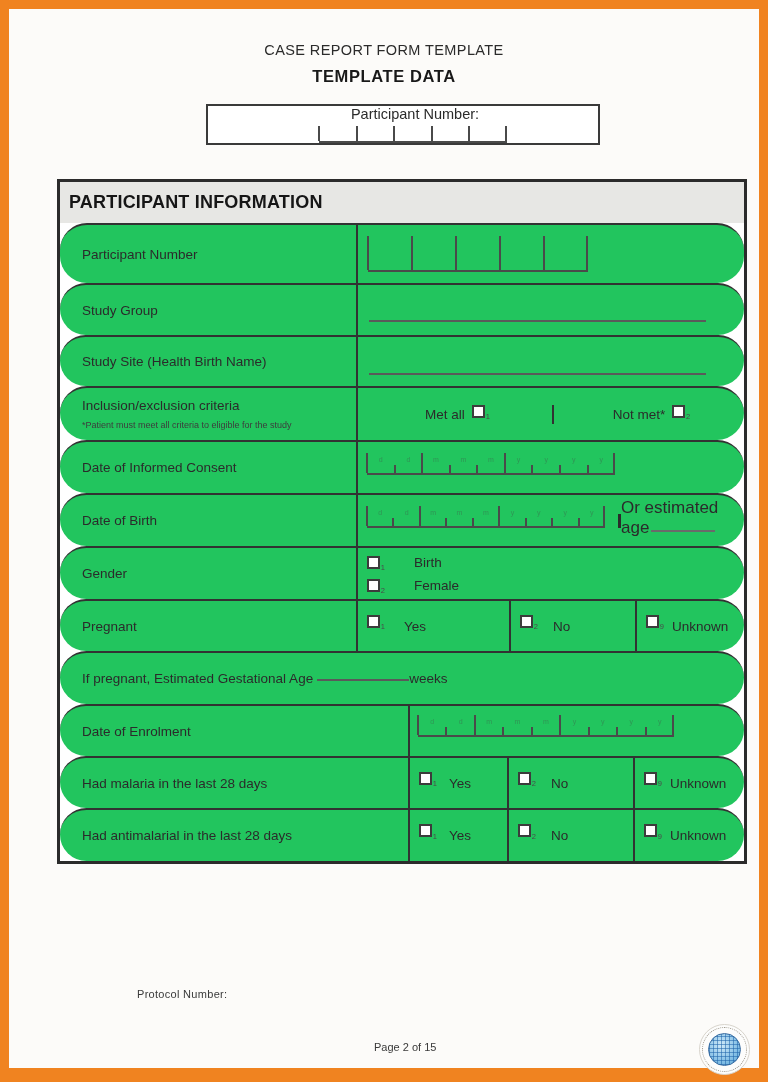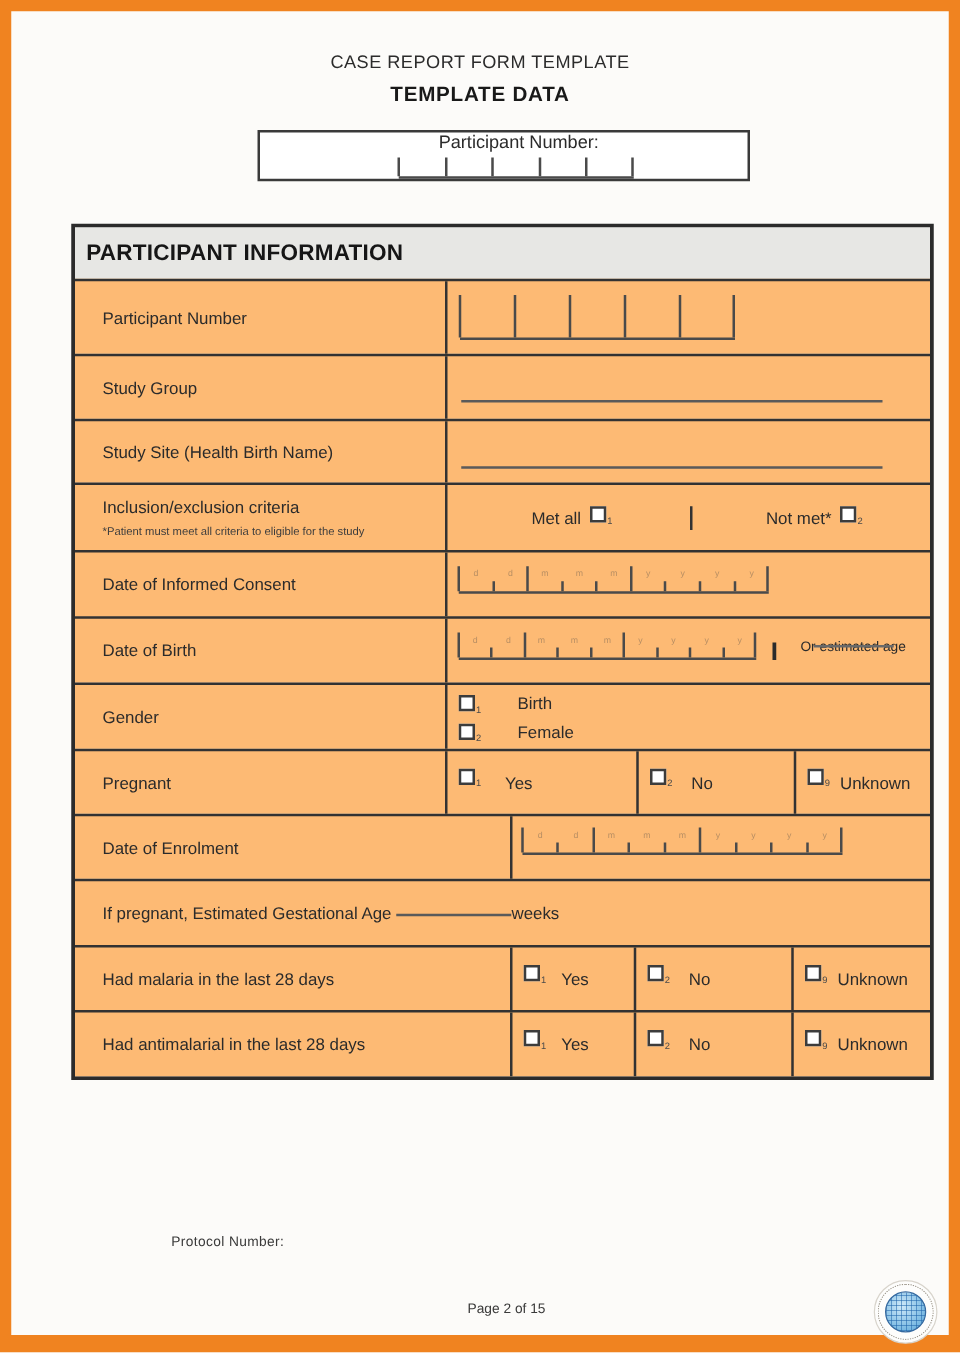--- a/index.html
+++ b/index.html
@@ -52,21 +52,21 @@
   .comb-date { height:22px; }
   
   .crf-table {
     position:absolute; left:57px; top:179px; width:690px;
     border:3px solid #2b2b2b; background:#fff;
   }
   .t-header {
     height:41px; background:#e7e7e4; display:flex; align-items:center;
     padding-left:9px; font-size:18px; font-weight:bold; letter-spacing:0.2px; color:#161616;
   }
-  .t-row { display:flex; border-top:2px solid #323232; background:#fdba74; }
+  .t-row { display:flex; border-top:2px solid #323232; background:#22c55e;border-radius:27px; }
   .lab {
     width:298px; border-right:2px solid #323232; flex:none;
     display:flex; flex-direction:column; justify-content:center;
     padding-left:22px; padding-right:8px; font-size:13.5px; color:#2b2b2b;
   }
   .lab-w { width:350px; }
   .lab .note { font-size:9px; color:#3d3d3d; margin-top:7px; }
   .fld { flex:1; display:flex; align-items:center; position:relative; }
   
   .blank { border-bottom:2px solid #5a5a5a; display:inline-block; }
@@ -92,21 +92,21 @@
   }
   .inc-cell:last-child { border-right:none; }
   .inc-cell .cb { margin-left:7px; margin-bottom:6px; }
   
   .g-line { display:flex; align-items:center; margin:4px 0; }
   .g-line .cb { margin-left:9px; }
   .g-line .g-lab { margin-left:34px; font-size:13.5px; color:#2b2b2b; }
   
   .dob-date { width:263px; flex:none; border-right:3px solid #2b2b2b; display:flex; align-items:center; }
   .side-cell { flex:1; position:relative; display:flex; align-items:center; justify-content:center; }
-  .side-cell .side-text { font-size:11px; color:#2b2b2b; margin-top:-6px; }
+  .side-cell .side-text { font-size:17px; color:#2b2b2b; margin-top:-6px; }
   .side-cell .side-blank { position:absolute; bottom:6px; left:50%; transform:translateX(-50%); width:64px; border-bottom:2px solid #6a6a6a; }
   
   .gest-cell { display:flex; align-items:center; padding-left:22px; font-size:13.5px; color:#2b2b2b; flex:1; }
   .gest-cell .blank { width:92px; margin:0 0 -2px 4px; }
   
   .footer-protocol { position:absolute; left:95px; top:988px; font-size:11px; color:#3a3a3a; letter-spacing:0.3px;padding-left:42px; }
   .footer-page { position:absolute; left:374px; top:1041px; font-size:11px; color:#3a3a3a; }
   .logo { position:absolute; left:699px; top:1024px; width:51px; height:51px; z-index:6;
     border-radius:50%; background:#fdfdfc; border:1px solid #d8d4cc;
     display:flex; align-items:center; justify-content:center;
@@ -340,63 +340,63 @@
       </div>
       <div class="opt-cell c-unk" style="flex:1">
         <span class="cb" style="margin-top:-10px">
             <span class="cb-sub">9</span>
           </span>
         <span class="opt-label">Unknown</span>
       </div>
     </div>
   </div>
 
-  <div class="t-row" style="height:52px">
-    <div class="lab lab-w">
-        <span>Date of Enrolment</span>
-      </div>
-    <div class="fld">
-      <div class="comb comb-date" style="width:256px; margin-left:8px; margin-top:-10px;">
-          <span class="comb-slot tall">
-            <i>d</i>
-          </span>
-          <span class="comb-slot">
-            <i>d</i>
-          </span>
-          <span class="comb-slot tall">
-            <i>m</i>
-          </span>
-          <span class="comb-slot">
-            <i>m</i>
-          </span>
-          <span class="comb-slot">
-            <i>m</i>
-          </span>
-          <span class="comb-slot tall">
-            <i>y</i>
-          </span>
-          <span class="comb-slot">
-            <i>y</i>
-          </span>
-          <span class="comb-slot">
-            <i>y</i>
-          </span>
-          <span class="comb-slot">
-            <i>y</i>
-          </span>
-          <span class="comb-end"></span>
-        </div>
-    </div>
-  </div>
-
   <div class="t-row" style="height:53px">
     <div class="gest-cell">
       <span>If pregnant, Estimated Gestational Age</span>
       <span class="blank"></span>
       <span>weeks</span>
+    </div>
+  </div>
+
+  <div class="t-row" style="height:52px">
+    <div class="lab lab-w">
+        <span>Date of Enrolment</span>
+      </div>
+    <div class="fld">
+      <div class="comb comb-date" style="width:256px; margin-left:8px; margin-top:-10px;">
+          <span class="comb-slot tall">
+            <i>d</i>
+          </span>
+          <span class="comb-slot">
+            <i>d</i>
+          </span>
+          <span class="comb-slot tall">
+            <i>m</i>
+          </span>
+          <span class="comb-slot">
+            <i>m</i>
+          </span>
+          <span class="comb-slot">
+            <i>m</i>
+          </span>
+          <span class="comb-slot tall">
+            <i>y</i>
+          </span>
+          <span class="comb-slot">
+            <i>y</i>
+          </span>
+          <span class="comb-slot">
+            <i>y</i>
+          </span>
+          <span class="comb-slot">
+            <i>y</i>
+          </span>
+          <span class="comb-end"></span>
+        </div>
     </div>
   </div>
 
   <div class="t-row" style="height:52px">
     <div class="lab lab-w">
         <span>Had malaria in the last 28 days</span>
       </div>
     <div class="fld" style="align-items:stretch;">
       <div class="opt-cell" style="width:99px">
         <span class="cb" style="margin-top:-10px">

